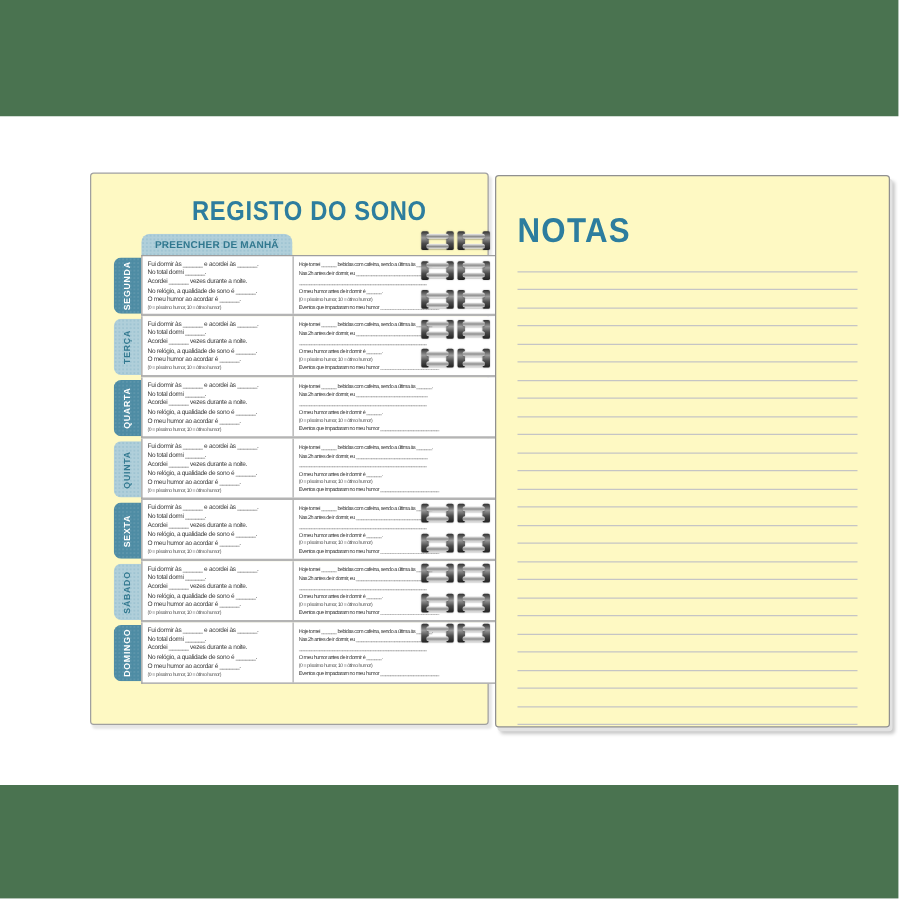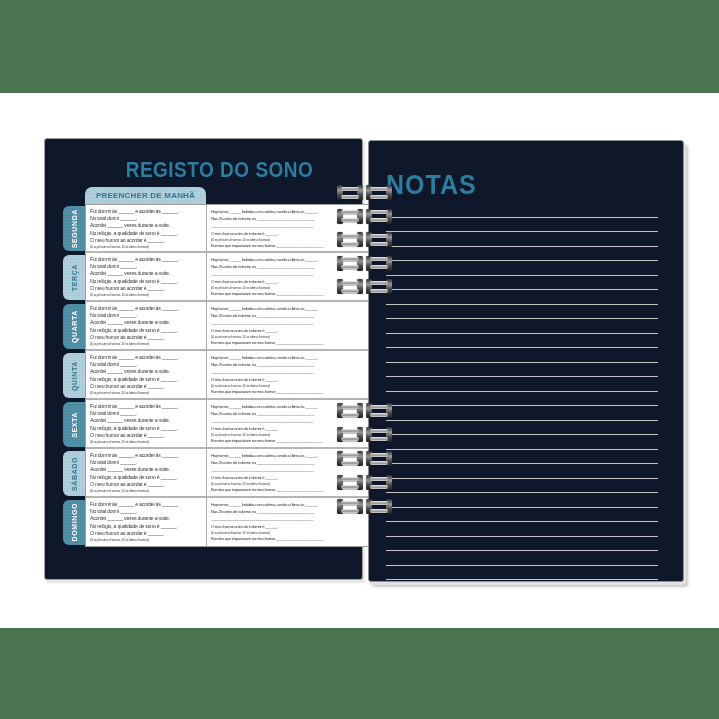--- a/index.html
+++ b/index.html
@@ -3,21 +3,21 @@
 <meta charset="utf-8">
 <style>
   html,body{margin:0;padding:0;background:#fff;}
   .scene{position:relative;width:719px;height:719px;background:#fff;overflow:hidden;
          font-family:"Liberation Sans",sans-serif;
          --green:#4a7350;--teal-title:#2d7d9e;--teal-dark:#4e8ca4;--teal-light:#b0cfda;--teal-text:#31788f;}
   .bar{position:absolute;left:0;width:719px;background:var(--green);}
   .bar.top{top:0;height:93px;}
   .bar.bottom{top:628px;height:91px;}
 
-  .page{position:absolute;background:#0f172a;border-radius:3px;}
+  .page{position:absolute;background:#fef9c3;border-radius:3px;margin-left:28px;}
   .left-page{left:44px;top:138px;width:317px;height:440px;border:1px solid #a0a0a0;
              box-shadow:2px 3px 2px rgba(0,0,0,.10);}
   .right-page{left:368px;top:140px;width:314px;height:440px;border:1px solid #909090;
               box-shadow:2px 3px 0 #e2e2e2,4px 5px 3px rgba(0,0,0,.22);text-decoration:underline;}
 
   .page-title{position:absolute;top:20px;left:40px;right:8px;text-align:center;
               font-size:19px;font-weight:bold;letter-spacing:.5px;color:var(--teal-title);
               transform:scaleY(1.15);white-space:nowrap;}
 
   .sleep-table{position:absolute;left:18px;top:48px;width:270px;}

